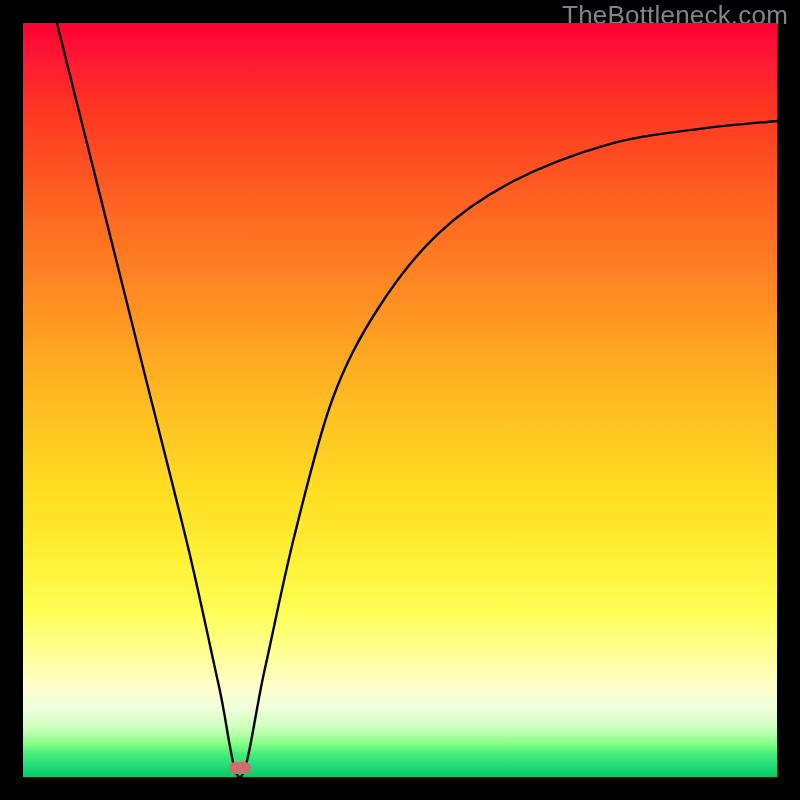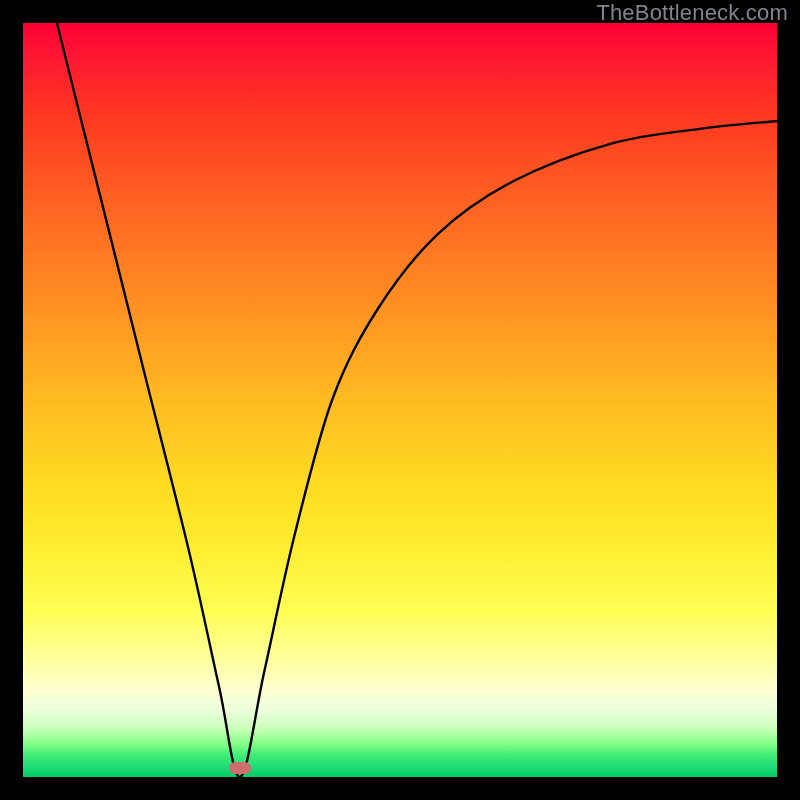--- a/index.html
+++ b/index.html
@@ -18,21 +18,21 @@
  #ffff99 84%,
  #ffffcc 88%,
  #eeffdd 91%,
  #ccffbb 93.5%,
  #88ff88 95.5%,
  #44ee77 97%,
  #22dd77 98.5%,
  #00cc66 100%)}
 svg.curve{position:absolute;inset:0}
 .marker{position:absolute;width:22px;height:12px;border-radius:6px;background:#cc6e6e;left:206px;top:740px}
-.watermark{position:absolute;right:12px;top:0;color:#80858a;font-size:22px;letter-spacing:.2px;font-weight:500}
+.watermark{position:absolute;right:12px;top:0;color:#80858a;font-size:26px;letter-spacing:.2px;font-weight:500}
 </style>
 </head>
 <body>
 
 <div class="watermark">TheBottleneck.com</div>
 
 <div class="frame">
   <div class="gradient"></div>
   <svg class="curve" viewBox="0 0 754 754" preserveAspectRatio="none">
     <path id="curve-path" fill="none" stroke="#000" stroke-width="2.4" stroke-linecap="round" d="M33.9 0.0 C40.8 27.6 60.9 108.1 75.4 165.9 C89.9 223.7 105.6 286.5 120.6 346.8 C135.7 407.2 153.3 475.0 165.9 527.8 C178.4 580.6 187.5 625.8 196.0 663.5 C204.6 701.2 209.6 756.5 217.2 754.0 C224.7 751.5 232.2 688.7 241.3 648.4 C250.3 608.2 260.1 558.0 271.4 512.7 C282.8 467.5 295.3 414.7 309.1 377.0 C323.0 339.3 336.8 314.2 354.4 286.5 C372.0 258.9 392.1 232.5 414.7 211.1 C437.3 189.8 461.2 173.4 490.1 158.3 C519.0 143.3 556.7 129.4 588.1 120.6 C619.5 111.8 651.0 109.3 678.6 105.6 C706.2 101.8 741.4 99.3 754.0 98.0"></path>

